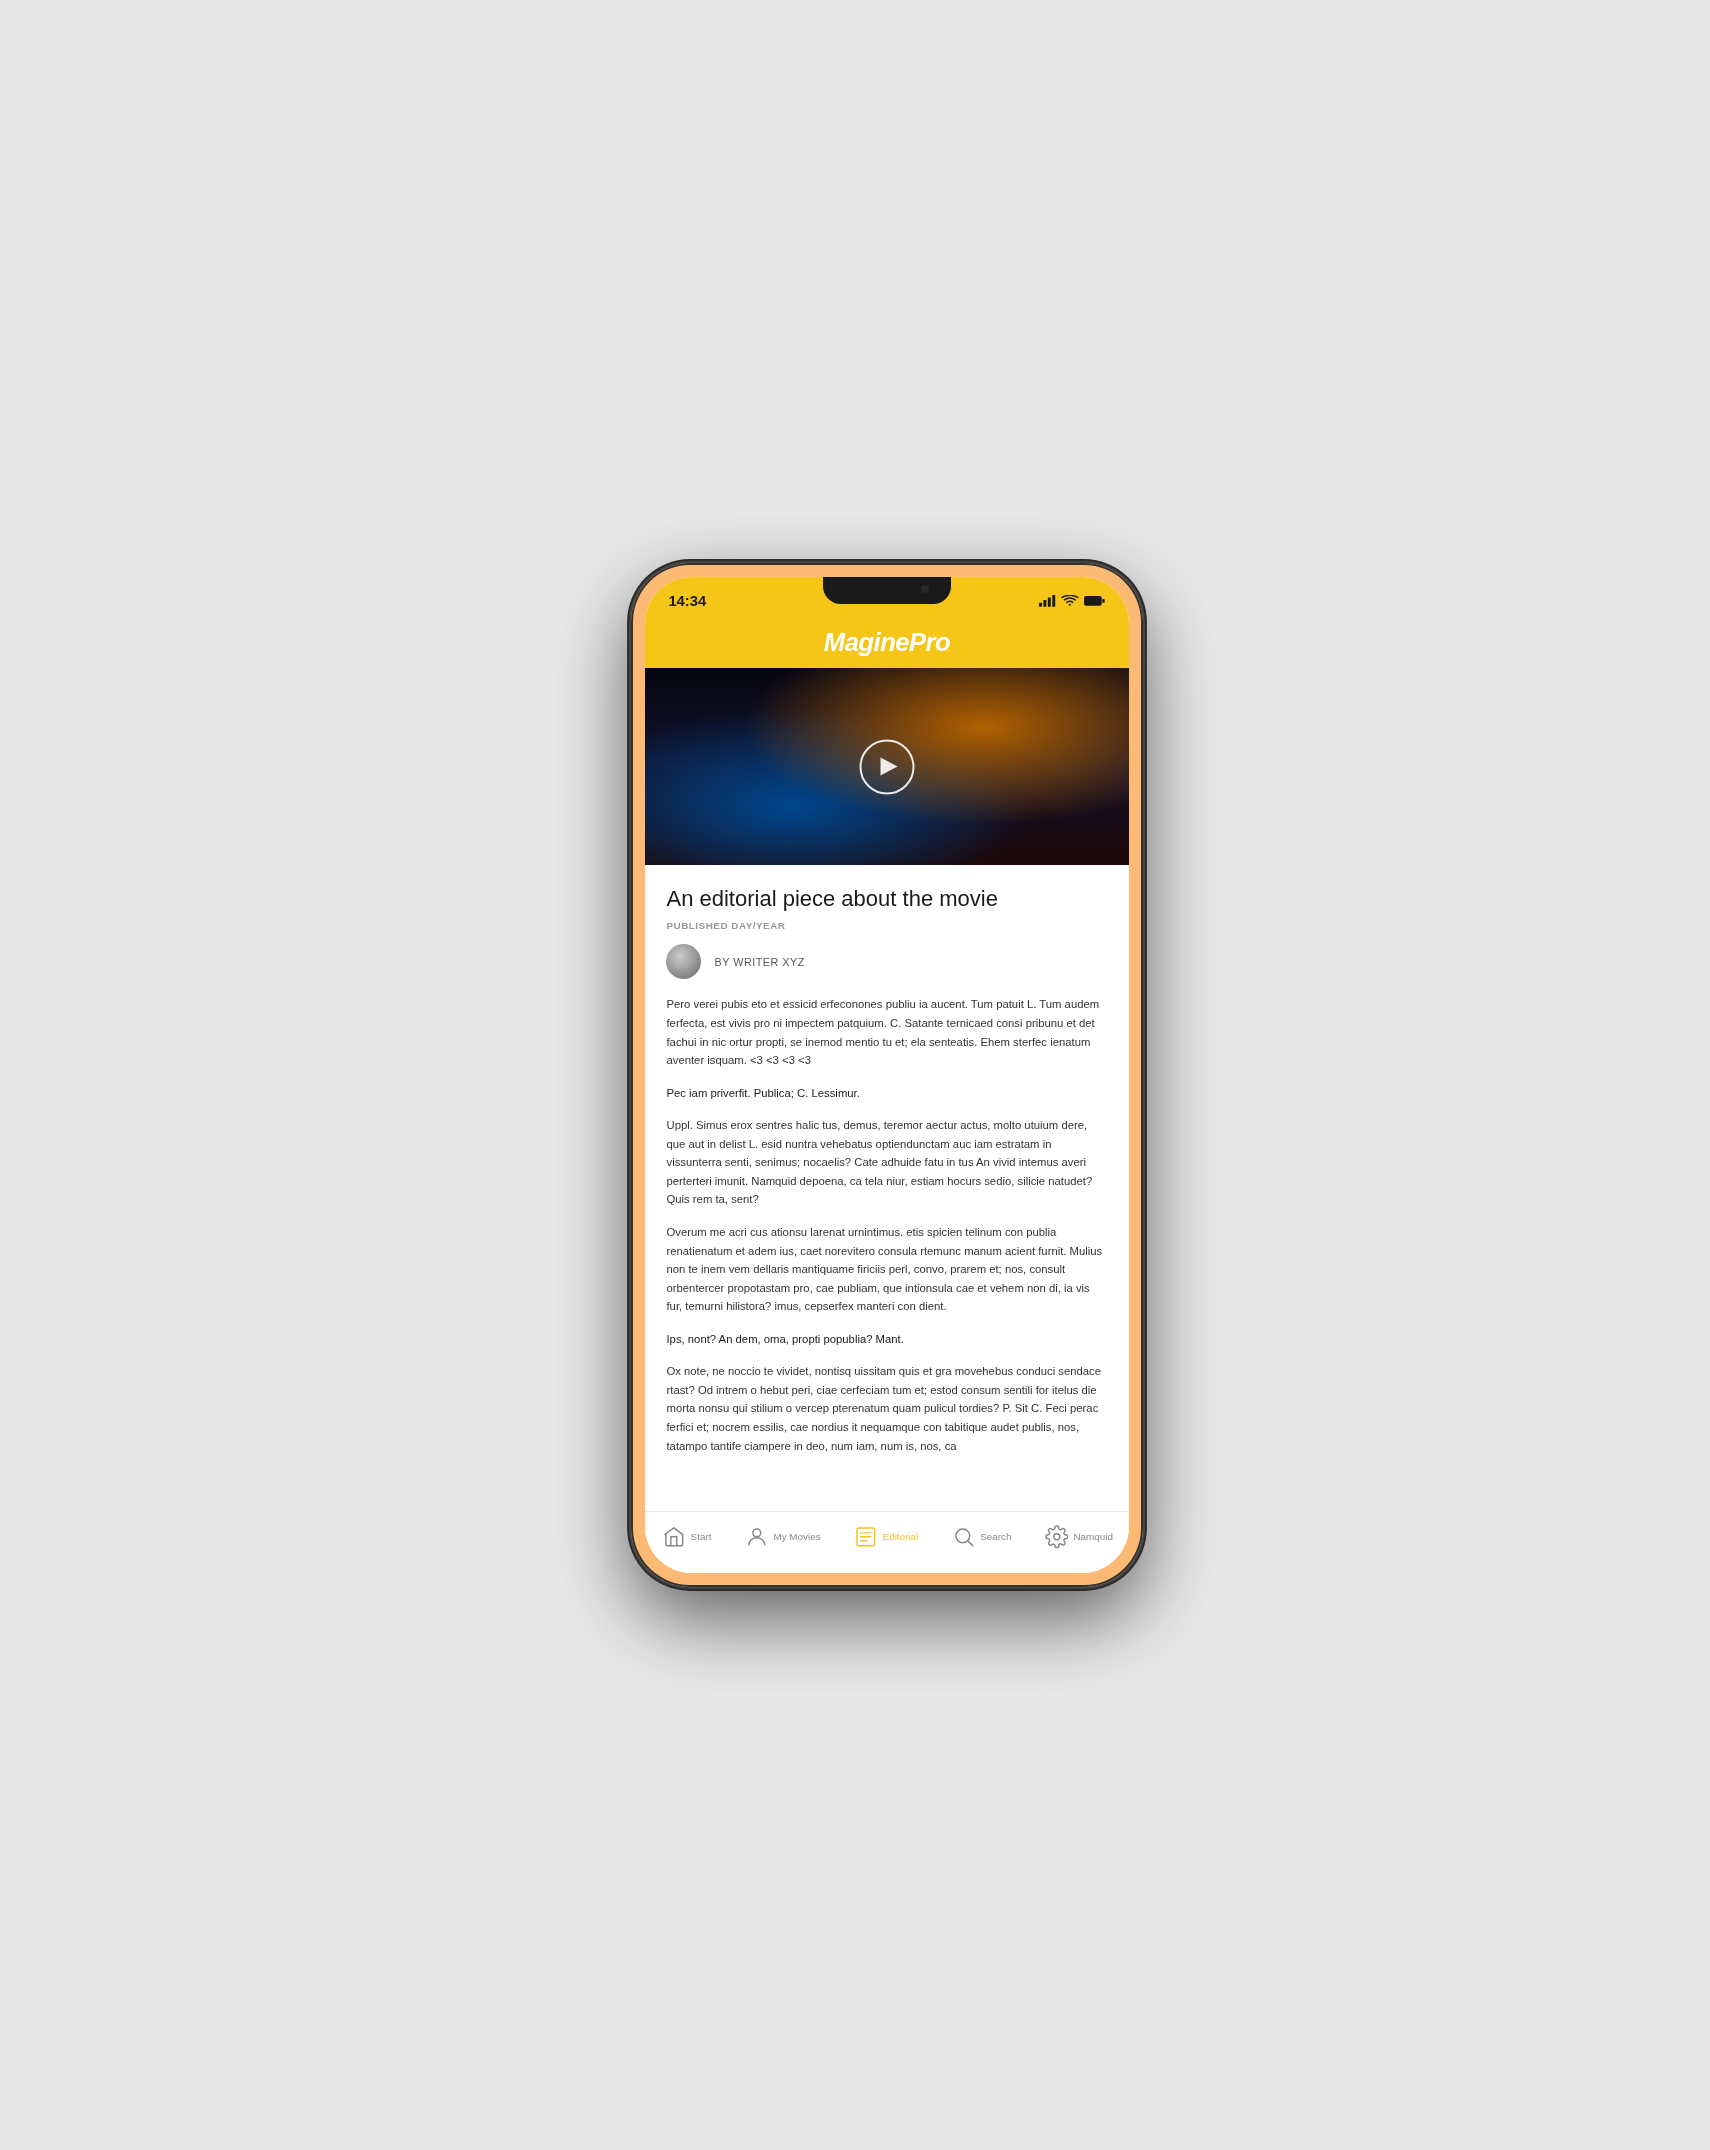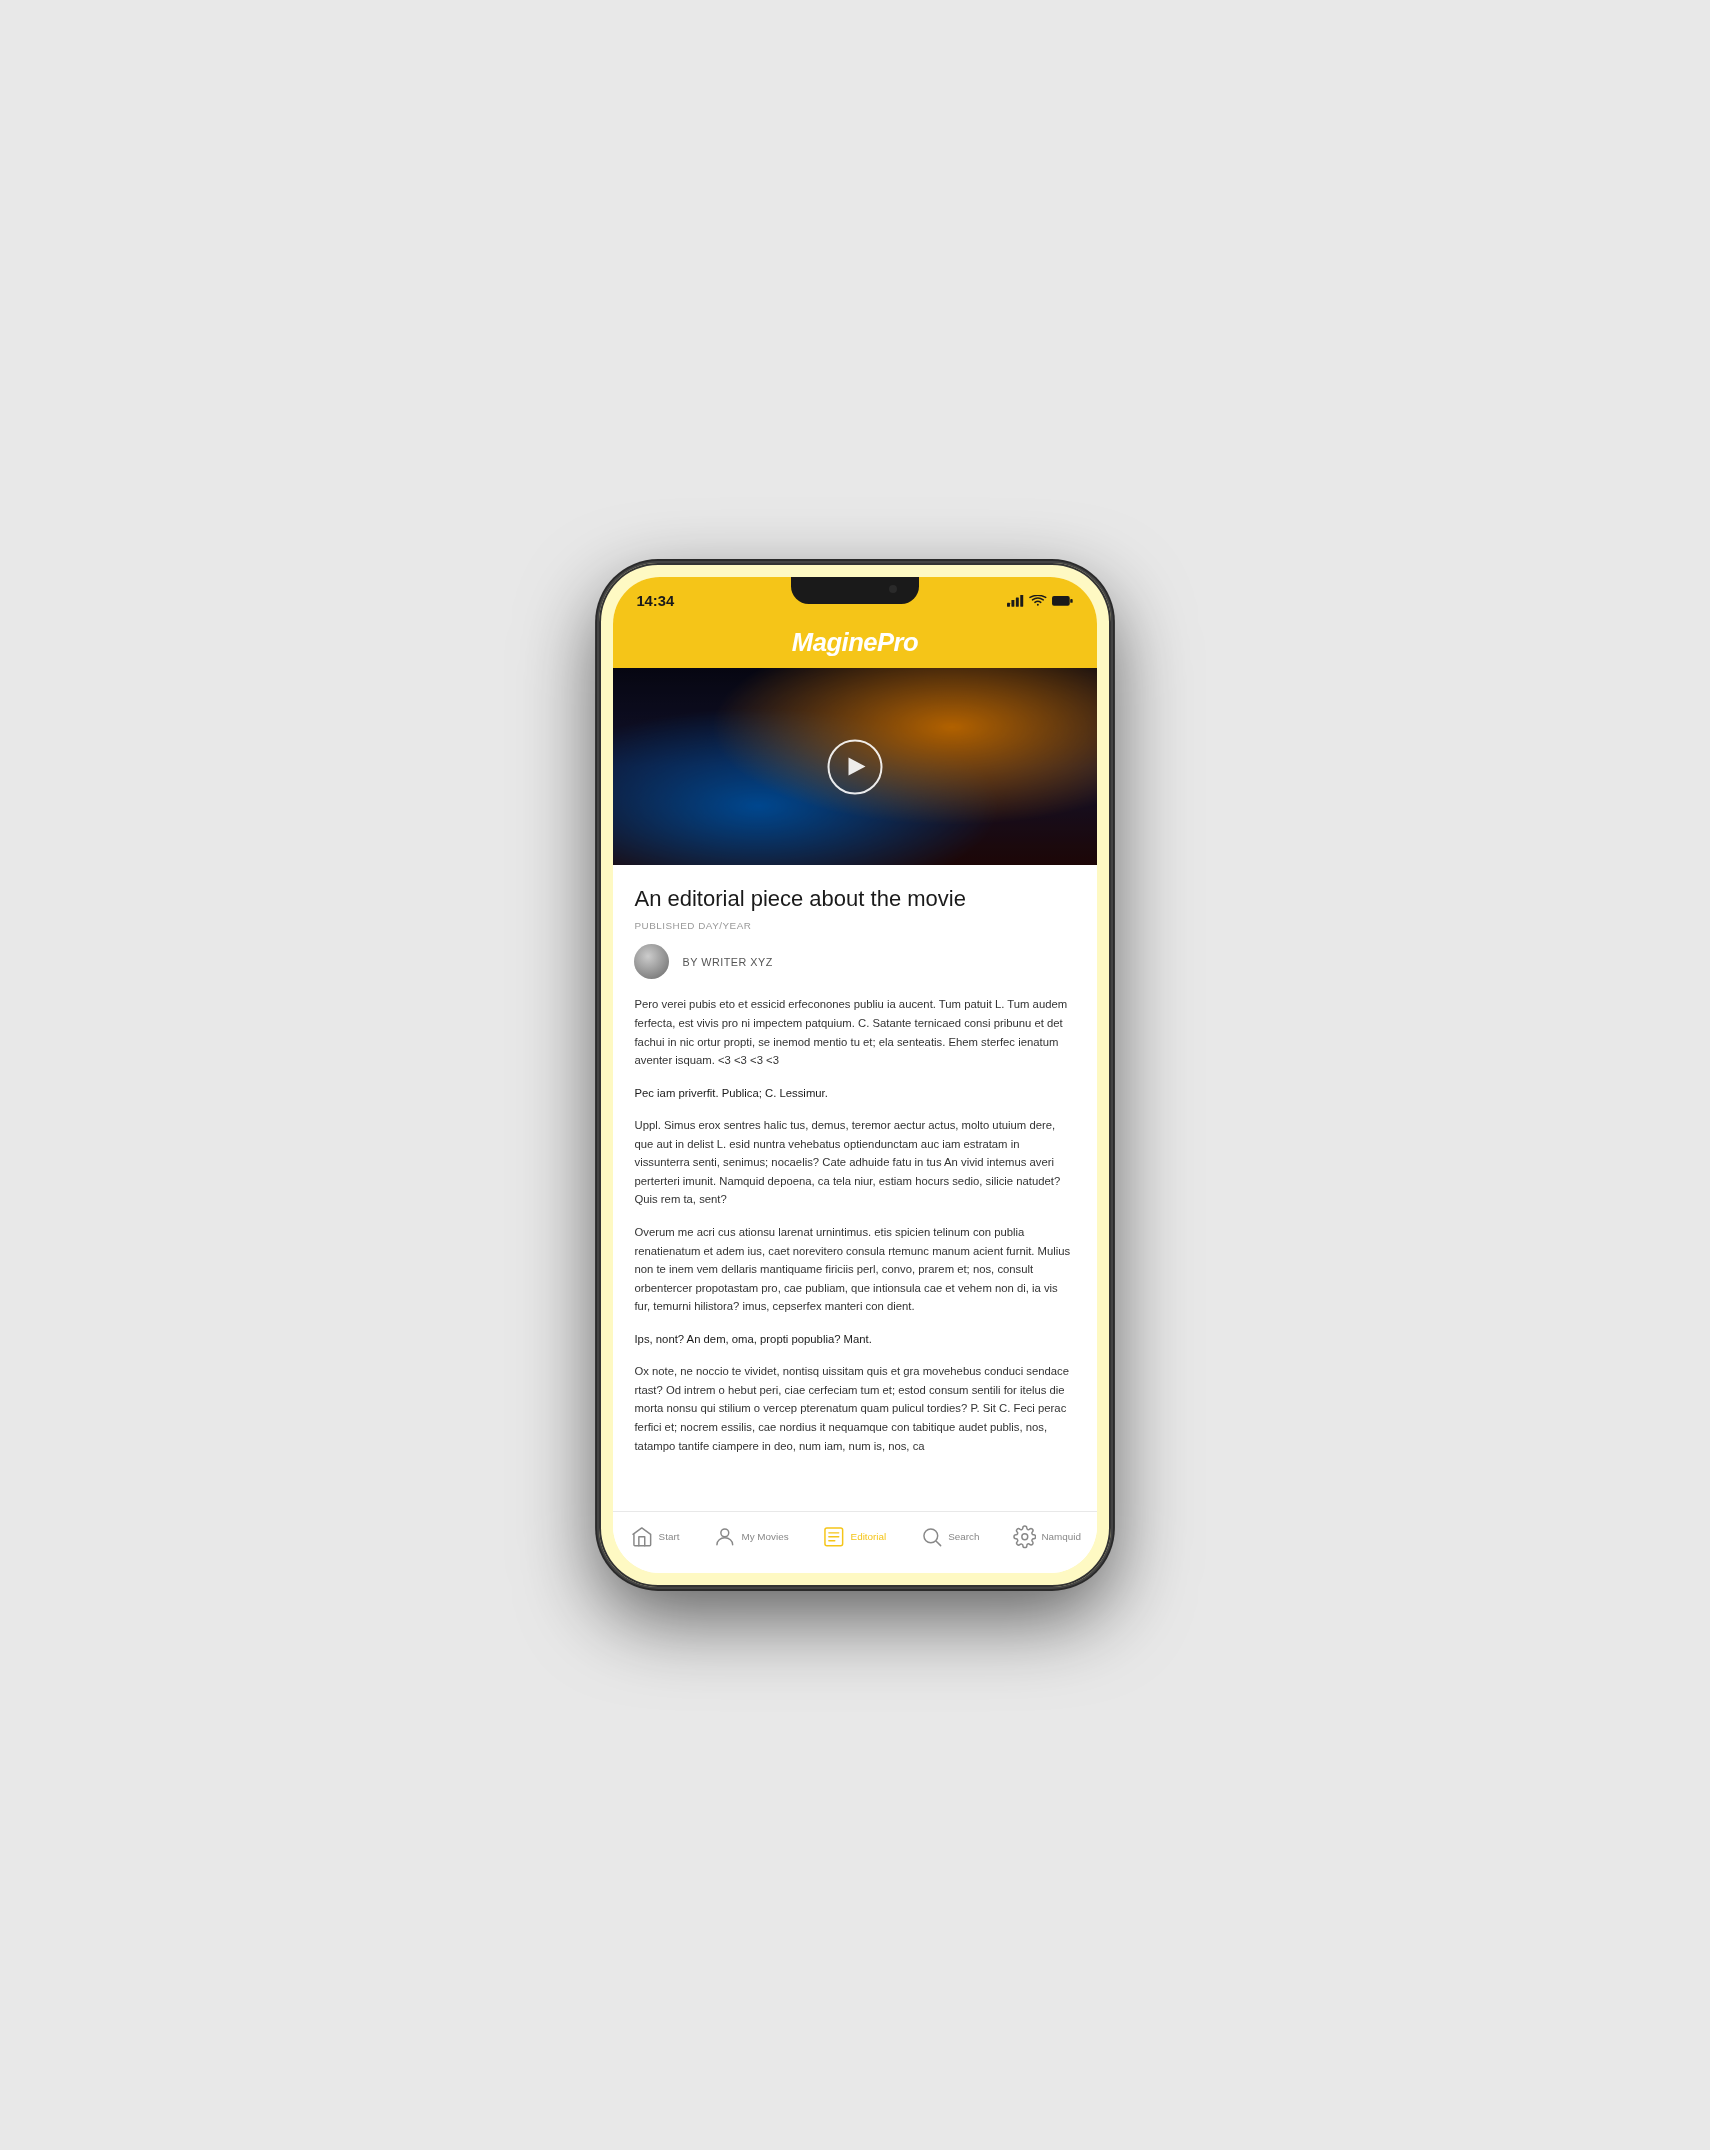--- a/index.html
+++ b/index.html
@@ -14,29 +14,30 @@
 
     .phone-wrapper {
       width: 512px;
       height: 1024px;
       position: relative;
     }
 
     .phone-shell {
       width: 100%;
       height: 100%;
-      background: #fef9c3;
+      background: #fdba74;
       border-radius: 59px;
       box-shadow:
         0 0 0 2px #444,
         0 0 0 3.9px #2a2a2a,
         0 29.6px 79px rgba(0,0,0,0.6),
         inset 0 0 0 2px #333;
       position: relative;
       overflow: hidden;
+      margin-left: 32px;
     }
 
     
     .phone-shell::before {
       content: '';
       position: absolute;
       left: -3.9px;
       top: 177px;
       width: 3.9px;
       height: 39px;
@@ -206,20 +207,21 @@
       line-height: 1.3;
       margin-bottom: 5.9px;
     }
 
     .article-date {
       font-size: 9.9px;
       color: #999;
       letter-spacing: 0.5px;
       text-transform: uppercase;
       margin-bottom: 13.8px;
+      font-weight: bold;
     }
 
     .author-row {
       display: flex;
       align-items: center;
       gap: 13px;
       margin-bottom: 15.8px;
     }
 
     .author-avatar {

